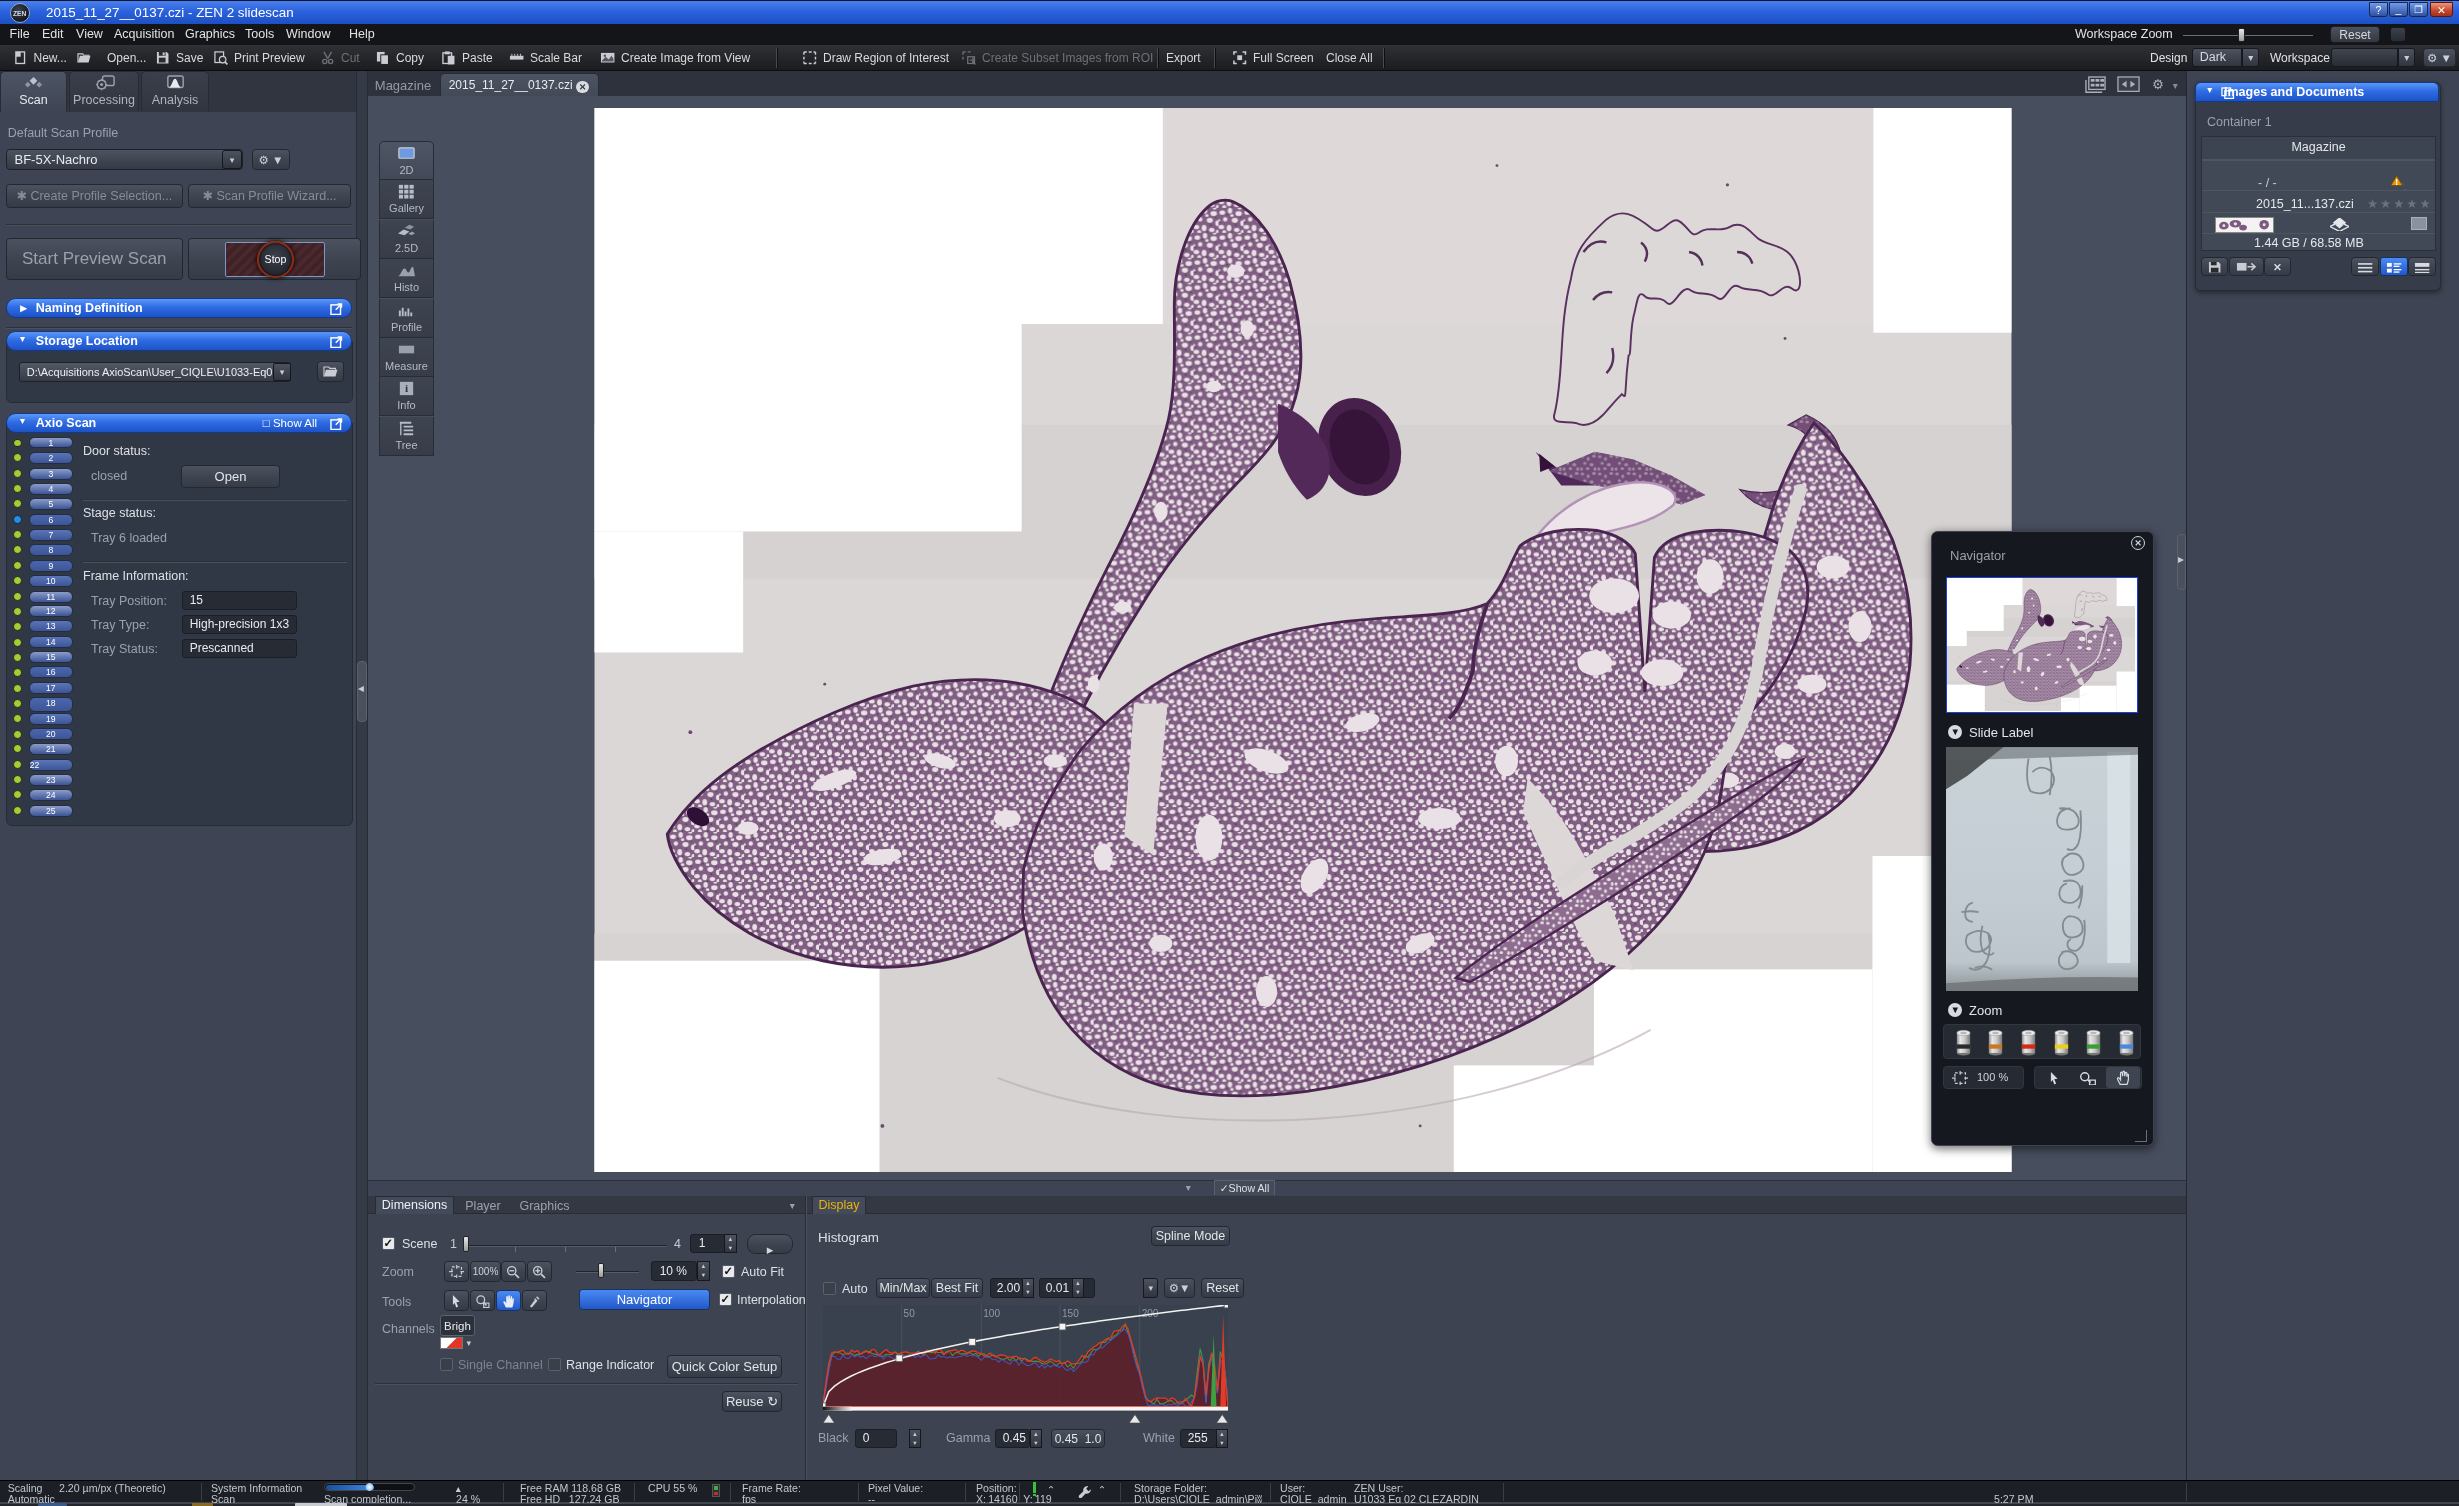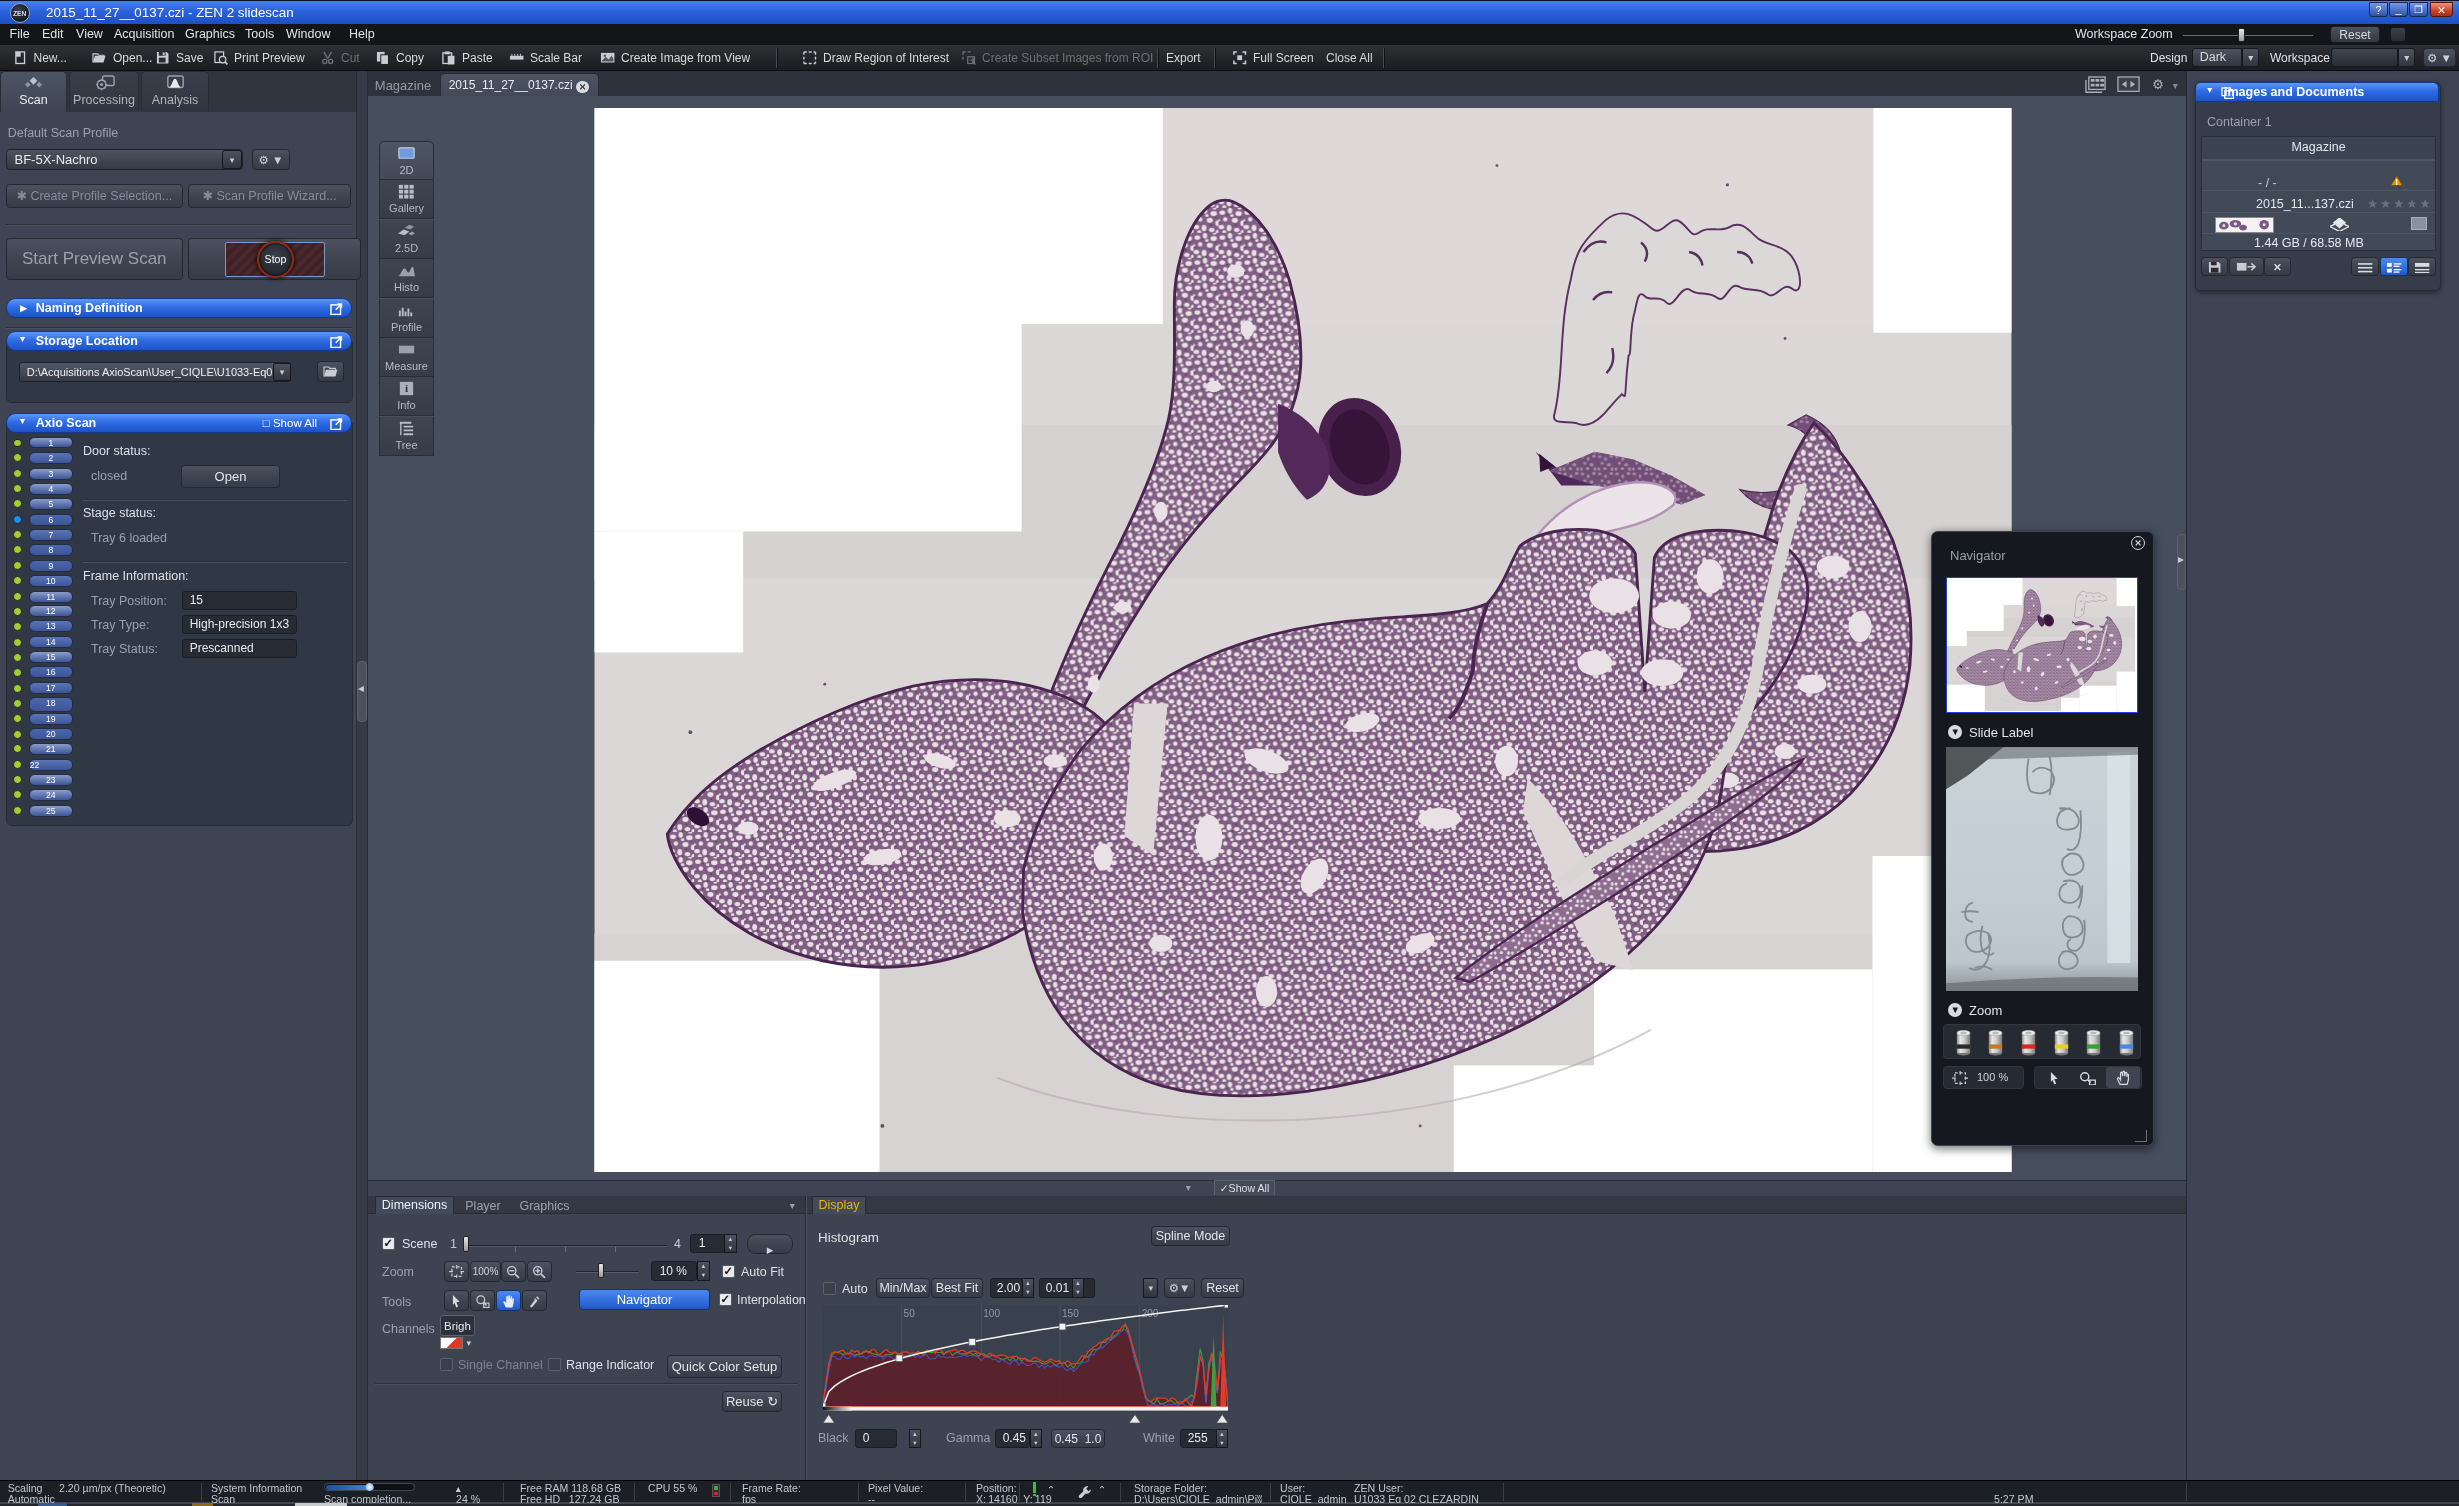--- a/index.html
+++ b/index.html
@@ -199,21 +199,21 @@
   <div class="abs" style="left:2238px;top:3.8px;width:6.7px;height:14.4px;background:linear-gradient(180deg,#e8e8e8,#9a9a9a);border:1px solid #222;border-radius:1.9px;"></div>
   <div class="abs" style="left:2330px;top:1.9px;width:50px;height:17.3px;background:linear-gradient(180deg,#4c525f,#33383f);border:1px solid #191c21;border-radius:3.8px;color:#d6dade;font-size:12px;text-align:center;line-height:16.3px;">Reset</div>
   <div class="abs" style="left:2390px;top:2.9px;width:16.3px;height:15.4px;background:linear-gradient(180deg,#3c414b,#272b32);border:1px solid #15171c;border-radius:2.9px;"></div>
 </div>
 
 <div id="toolbar" class="abs">
 <div class="tbtn" style="left:12.5px;padding-left:21px;"><svg width="15.4" height="15.4" viewBox="0 0 16 16" style="position:absolute;left:0;top:1px;">
           <rect x="3" y="2" width="9" height="12" fill="none" stroke="#c9ccd2" stroke-width="1.4"></rect>
           <rect x="3" y="2" width="5" height="5" fill="#c9ccd2"></rect>
         </svg>New...</div>
-<div class="tbtn" style="left:92px;padding-left:21px;"><svg width="15.4" height="15.4" viewBox="0 0 16 16" style="position:absolute;left:0;top:1px;">
+<div class="tbtn" style="left:77px;padding-left:30px;"><svg width="15.4" height="15.4" viewBox="0 0 16 16" style="position:absolute;left:0;top:1px;">
           <path d="M1 13 L3 6 L14 6 L12 13 Z" fill="#c9ccd2"></path>
           <path d="M1 13 L1 4 L6 4 L7 5.5 L13 5.5" fill="none" stroke="#c9ccd2" stroke-width="1.2"></path>
         </svg>Open...</div>
 <div class="tbtn" style="left:155px;padding-left:21px;"><svg width="15.4" height="15.4" viewBox="0 0 16 16" style="position:absolute;left:0;top:1px;">
           <path d="M2 2 h10 l2 2 v10 h-12 Z" fill="#c9ccd2"></path>
           <rect x="4" y="2" width="7" height="4" fill="#2a2b2f"></rect>
           <rect x="8" y="2.5" width="2" height="3" fill="#c9ccd2"></rect>
           <rect x="4" y="8" width="7" height="5" fill="#2a2b2f"></rect>
         </svg>Save</div>
 <div class="tbtn" style="left:213px;padding-left:21px;"><svg width="15.4" height="15.4" viewBox="0 0 16 16" style="position:absolute;left:0;top:1px;">

